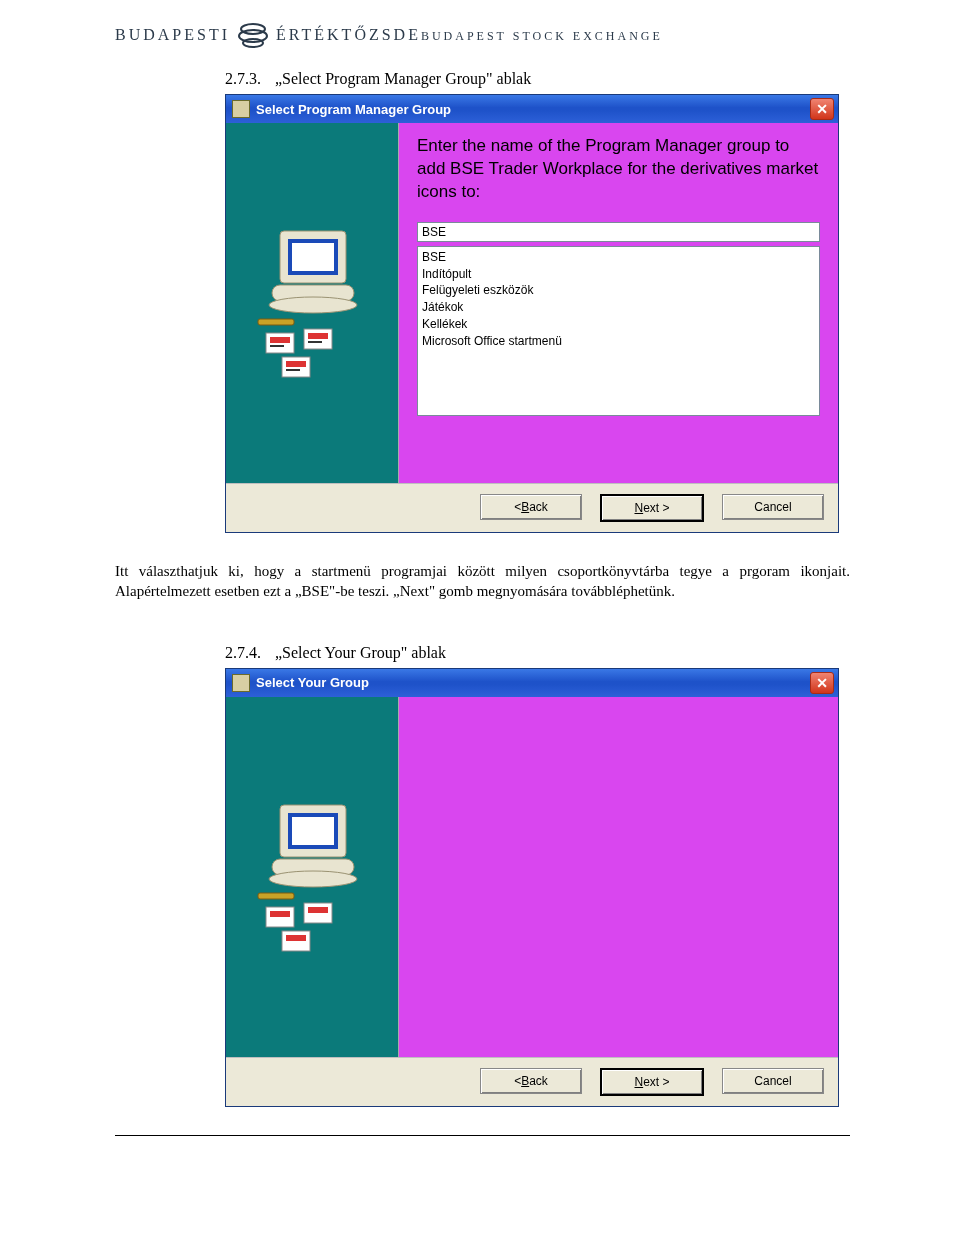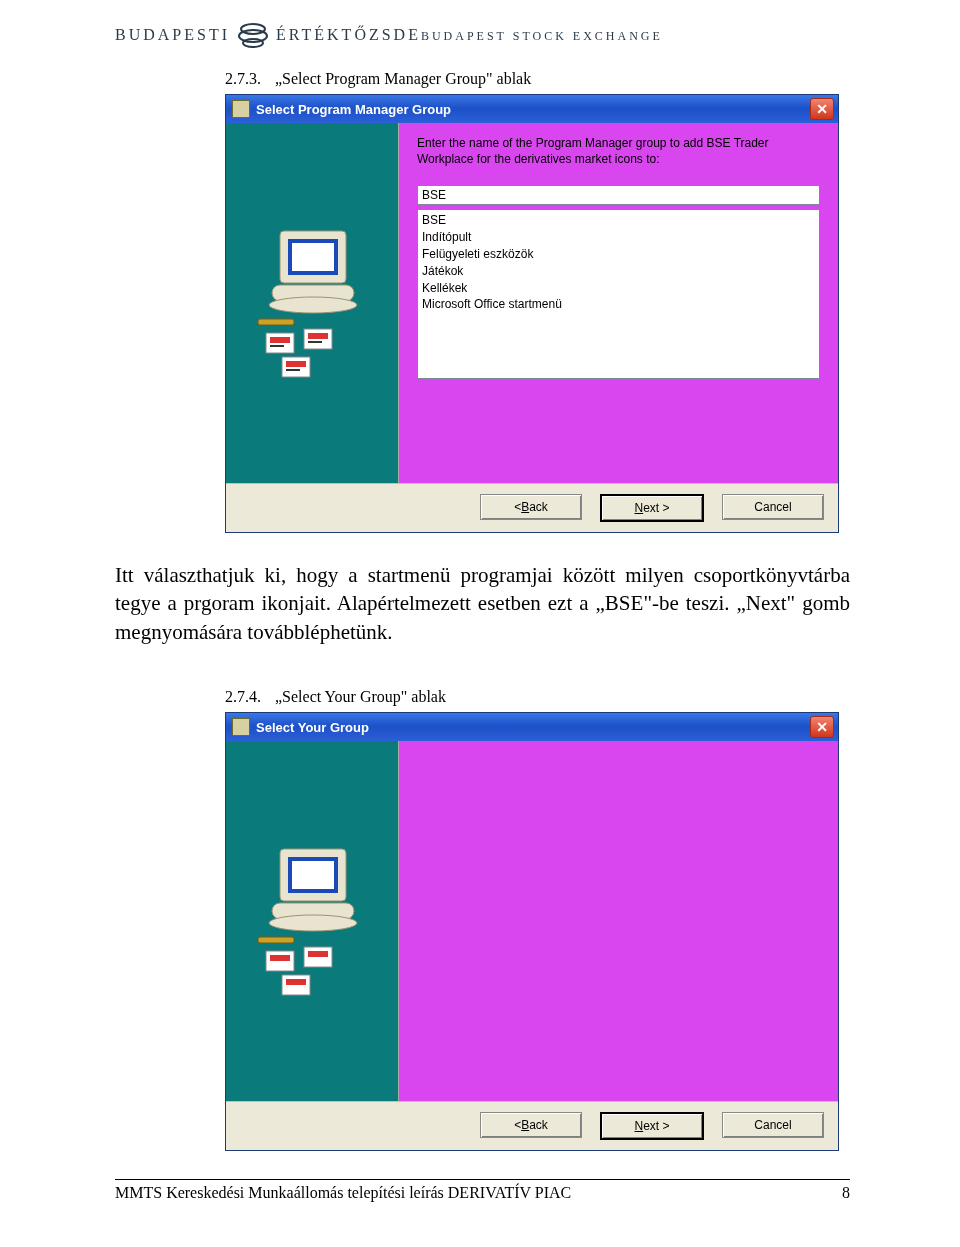--- a/index.html
+++ b/index.html
@@ -106,21 +106,21 @@
     display: flex;
     align-items: center;
     justify-content: center;
   }
   .content-panel {
     flex: 1;
     padding: 12px 18px 8px 18px;
     position: relative;
   }
   .instruction {
-    font-size: 12px;
+    font-size: 17px;
     line-height: 1.35;
     margin-bottom: 18px;
   }
   .text-input {
     width: 100%;
     box-sizing: border-box;
     border: 1px solid #7a8a9a;
     background: #fff;
     font-family: Tahoma, Arial, sans-serif;
     font-size: 12px;
@@ -169,21 +169,21 @@
   .underline { text-decoration: underline; }
 
   .pc-graphic {
     width: 120px;
     height: 160px;
     position: relative;
   }
 
   .body-text {
     margin: 28px 110px 0 115px;
-    font-size: 21px;
+    font-size: 15px;
     line-height: 1.35;
     text-align: justify;
   }
 
   .radio-group {
     margin-top: 70px;
     margin-left: 80px;
   }
   .radio-row {
     display: flex;
@@ -367,18 +367,14 @@
         <span class="underline">N</span>
           <span>ext &gt;</span>
       </div>
       <div class="btn">
         <span>Cancel</span>
       </div>
     </div>
   </div>
 
   <hr class="footer-sep">
-  <div class="footer-row">
-    <span>MMTS Kereskedési Munkaállomás telepítési leírás DERIVATÍV PIAC</span>
-    <span>8</span>
-  </div>
 
 </div>
 
 </body></html>

